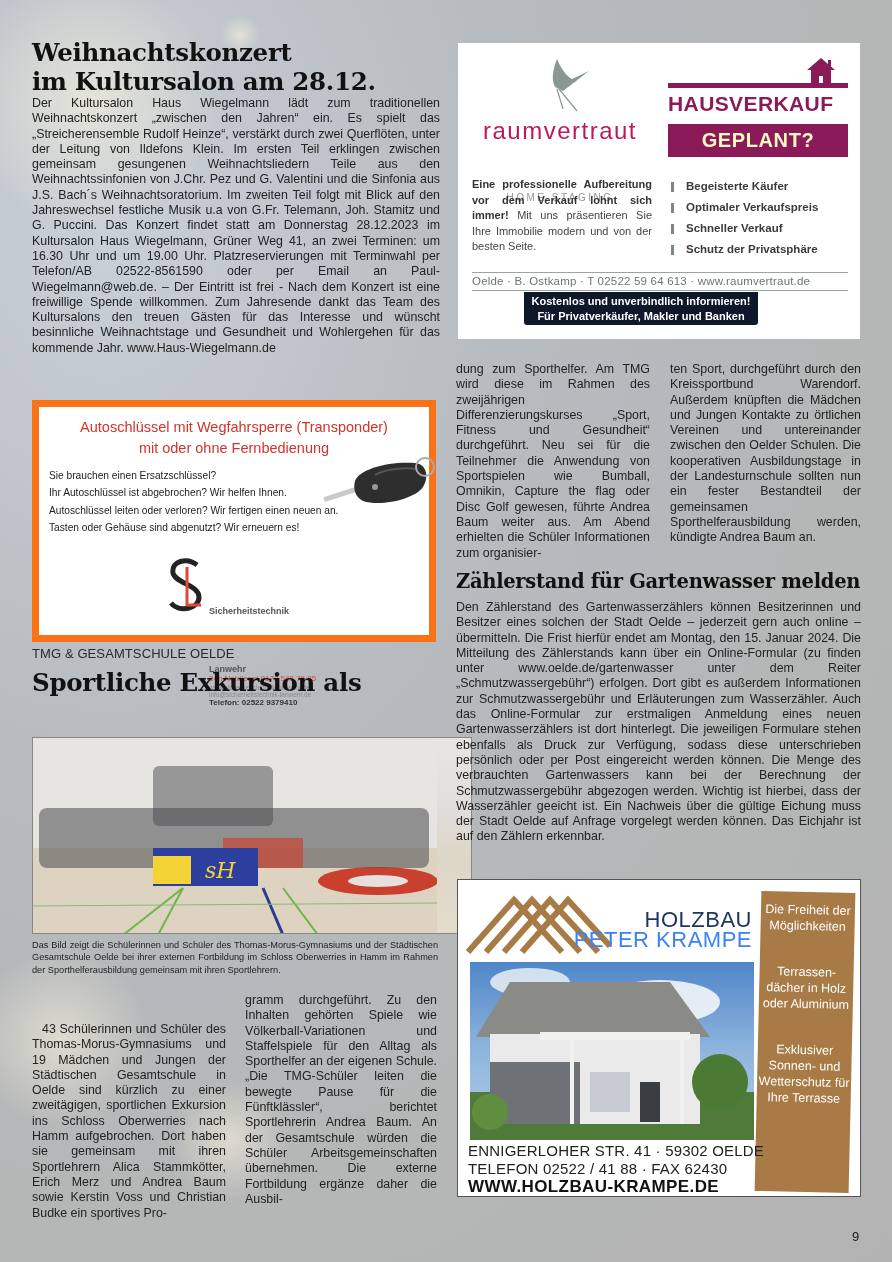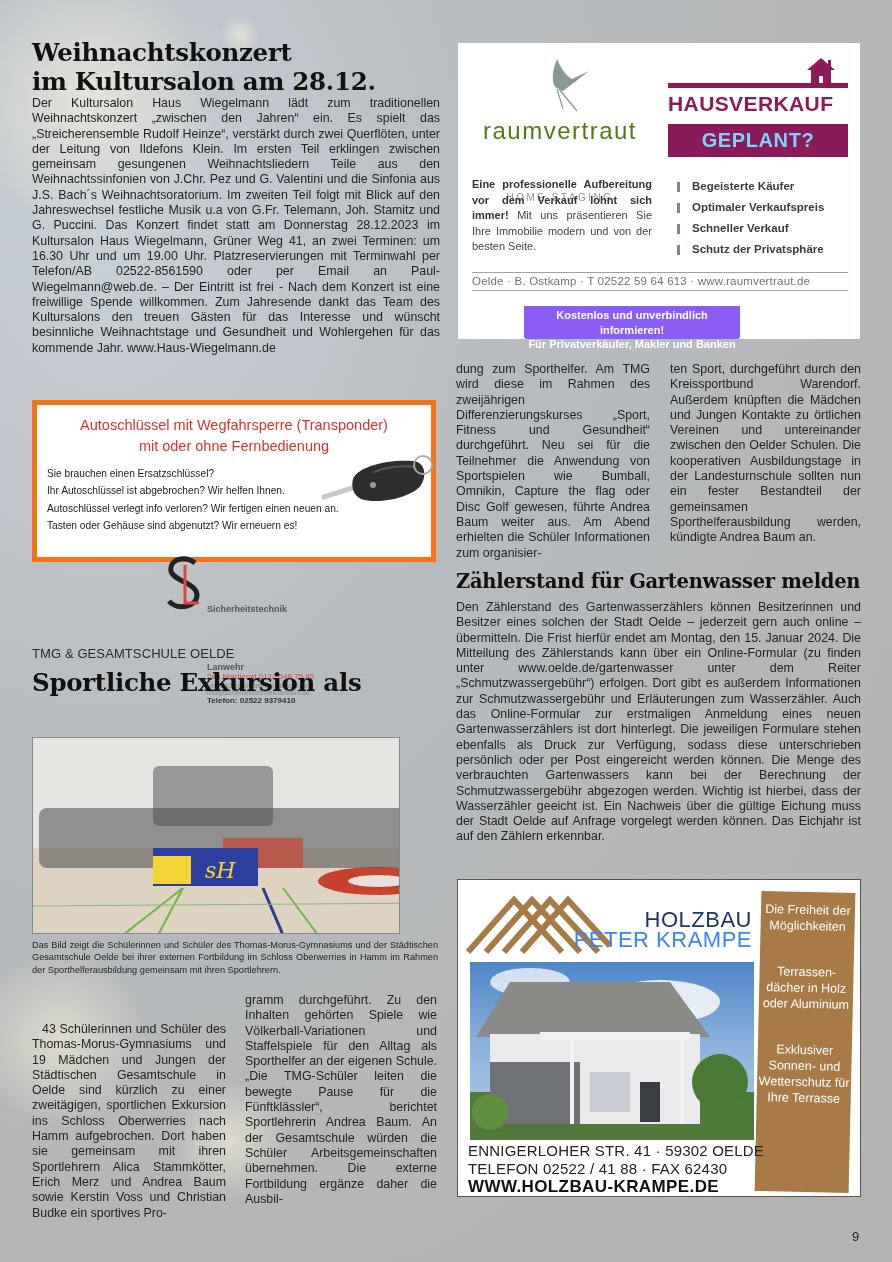--- a/index.html
+++ b/index.html
@@ -13,50 +13,50 @@
   .glow { position:absolute; border-radius:50%; background:radial-gradient(circle, rgba(255,248,225,.55) 0%, rgba(255,248,225,0) 70%); pointer-events:none; }
   .serif-h { font-family:"DejaVu Serif", "Liberation Serif", serif; font-weight:bold; color:#111; letter-spacing:-0.3px; }
   .body-text { font-size:12.4px; line-height:15.3px; text-align:justify; color:#232323; hyphens:manual; }
 
   #h-weihnacht { position:absolute; left:32px; top:38px; width:410px; font-size:24.5px; line-height:29px; }
   #p-weihnacht { position:absolute; left:32px; top:96px; width:408px; }
 
   
   #ad-raum { position:absolute; left:458px; top:43px; width:402px; height:296px; background:#fff; }
   #raum-bird { position:absolute; left:85px; top:14px; width:50px; height:56px; }
-  #raum-brand { position:absolute; left:12px; top:74px; width:180px; font-size:24px; letter-spacing:1.5px; color:#4d7c0f; text-align:center; font-family:"Liberation Sans", sans-serif; font-weight:normal; }
+  #raum-brand { position:absolute; left:12px; top:74px; width:180px; font-size:24px; letter-spacing:1.5px; color:#be185d; text-align:center; font-family:"Liberation Sans", sans-serif; font-weight:normal; }
   #raum-sub { position:absolute; left:12px; top:103px; width:180px; font-size:10px; letter-spacing:2.5px; color:#8e9794; text-align:center;margin-top:46px; }
   #raum-house { position:absolute; left:348px; top:14px; width:30px; height:26px; }
   #raum-line { position:absolute; left:210px; top:40px; width:180px; height:5px; background:#8b1a58; }
   #raum-haus { position:absolute; left:210px; top:49px; width:180px; font-size:21px; font-weight:bold; color:#8b1a58; letter-spacing:0.4px; }
-  #raum-geplant { position:absolute; left:210px; top:81px; width:180px; height:33px; background:#8b1a58; color:#7dd3fc; font-size:20px; font-weight:bold; text-align:center; line-height:33px; letter-spacing:0.6px; }
+  #raum-geplant { position:absolute; left:210px; top:81px; width:180px; height:33px; background:#8b1a58; color:#fef9c3; font-size:20px; font-weight:bold; text-align:center; line-height:33px; letter-spacing:0.6px; }
   #raum-desc { position:absolute; left:14px; top:134px; width:180px; font-size:11px; line-height:15.5px; color:#444; text-align:justify; }
   #raum-desc b { color:#333; }
   #raum-list { position:absolute; left:213px; top:133px; list-style:none; }
-  #raum-list li { font-size:11.5px; font-weight:bold; color:#3b3b3b; height:21px; line-height:17px; display:flex; align-items:center;margin-left:6px; }
+  #raum-list li { font-size:11.5px; font-weight:bold; color:#3b3b3b; height:21px; line-height:17px; display:flex; align-items:center; }
   #raum-list li .bar { display:inline-block; width:3px; height:10px; background:#7a8784; margin-right:12px; }
   #raum-contact { position:absolute; left:14px; top:229px; width:376px; border-top:1.5px solid #9aa4a1; border-bottom:1.5px solid #9aa4a1; font-size:11.5px; color:#6c7572; line-height:17px; letter-spacing:0.2px; white-space:nowrap; }
-  #raum-cta { position:absolute; left:66px; top:263px; width:216px; height:33px; background:#8b5cf6; color:#fff; font-size:11px; font-weight:bold; text-align:center; line-height:14.5px; padding-top:2px; border-radius:0 0 3px 3px; }
-
-  
-  #ad-auto { position:absolute; left:32px; top:400px; width:404px; height:162px; background:#fff; border:5px solid #f97316; }
+  #raum-cta { position:absolute; left:66px; top:249px; width:234px; height:33px; background:#0f172a; color:#fff; font-size:11px; font-weight:bold; text-align:center; line-height:14.5px; padding-top:2px; border-radius:0 0 3px 3px; }
+
+  
+  #ad-auto { position:absolute; left:32px; top:400px; width:404px; height:242px; background:#fff; border:7px solid #f97316; }
   #auto-title { position:absolute; left:0; top:10px; width:100%; text-align:center; font-size:14.5px; line-height:21px; color:#d4322c; }
   #auto-lines { position:absolute; left:10px; top:60px; font-size:10.2px; line-height:17.3px; color:#222; }
   #auto-key { position:absolute; left:280px; top:48px; width:118px; height:58px; }
   #auto-logo { position:absolute; left:128px; top:150px; width:40px; height:56px; }
   #auto-co { position:absolute; left:170px; top:152px; font-size:8.5px; line-height:9.5px; color:#444; }
   #auto-co .n { font-weight:bold; color:#555; font-size:9px;margin-top:48px; }
   #auto-co .r { color:#e2473c; font-size:8px; }
   #auto-co .s { color:#888; font-size:6.5px; line-height:7px; }
   #auto-co .t { font-weight:bold; color:#333; font-size:8px; }
 
   
   #kicker-sport { position:absolute; left:32px; top:646px; font-size:13px; color:#2a2a2a; letter-spacing:0.1px; }
   #h-sport { position:absolute; left:32px; top:668px; width:420px; font-size:24.5px; line-height:29px; }
-  #photo-sport { position:absolute; left:32px; top:737px; width:368px; height:197px; border:1px solid #888; overflow:hidden; background:linear-gradient(#e7e6e3 0%, #e0ddd8 40%, #ddd6c6 62%, #e4dccb 100%); }
+  #photo-sport { position:absolute; left:32px; top:737px; width:440px; height:197px; border:1px solid #888; overflow:hidden; background:linear-gradient(#e7e6e3 0%, #e0ddd8 40%, #ddd6c6 62%, #e4dccb 100%); }
   #caption-sport { position:absolute; left:32px; top:939px; width:406px; font-size:9.2px; line-height:12.3px; text-align:justify; color:#222; }
   #col-sport-1 { position:absolute; left:32px; top:993px; width:194px; }
   #col-sport-2 { position:absolute; left:245px; top:993px; width:192px; }
   #col-sport-3 { position:absolute; left:456px; top:362px; width:194px; }
   #col-sport-4 { position:absolute; left:670px; top:362px; width:191px; }
   .indent { text-indent:10px;margin-top:29px; }
 
   
   #h-garten { position:absolute; left:456px; top:570px; width:410px; font-size:19.5px; line-height:24px; }
   #p-garten { position:absolute; left:456px; top:600px; width:405px; }
@@ -131,21 +131,21 @@
 </div>
 
 <div id="ad-auto">
   <div id="auto-title">
     <span>Autoschlüssel mit Wegfahrsperre (Transponder)</span><br>
     <span>mit oder ohne Fernbedienung</span>
   </div>
   <div id="auto-lines">
     <div>Sie brauchen einen Ersatzschlüssel?</div>
     <div>Ihr Autoschlüssel ist abgebrochen? Wir helfen Ihnen.</div>
-    <div>Autoschlüssel verlegt info verloren? Wir fertigen einen neuen an.</div>
+    <div>Autoschlüssel leiten oder verloren? Wir fertigen einen neuen an.</div>
     <div>Tasten oder Gehäuse sind abgenutzt? Wir erneuern es!</div>
   </div>
   <svg id="auto-key" viewBox="0 0 118 58">
     <rect x="4" y="36" width="40" height="5" fill="#c9c9c9" transform="rotate(-18 24 38)"></rect>
     <path d="M36 26 C40 14 70 6 96 8 C108 9 110 22 104 32 C96 44 62 52 44 46 C36 42 34 34 36 26 Z" fill="#2e2e2e"></path>
     <path d="M56 20 C66 14 86 12 98 14" stroke="#555" stroke-width="2" fill="none"></path>
     <circle cx="56" cy="32" r="3" fill="#999"></circle>
     <circle cx="106" cy="12" r="9" fill="none" stroke="#aaa" stroke-width="2"></circle>
   </svg>
   <svg id="auto-logo" viewBox="0 0 40 56">

